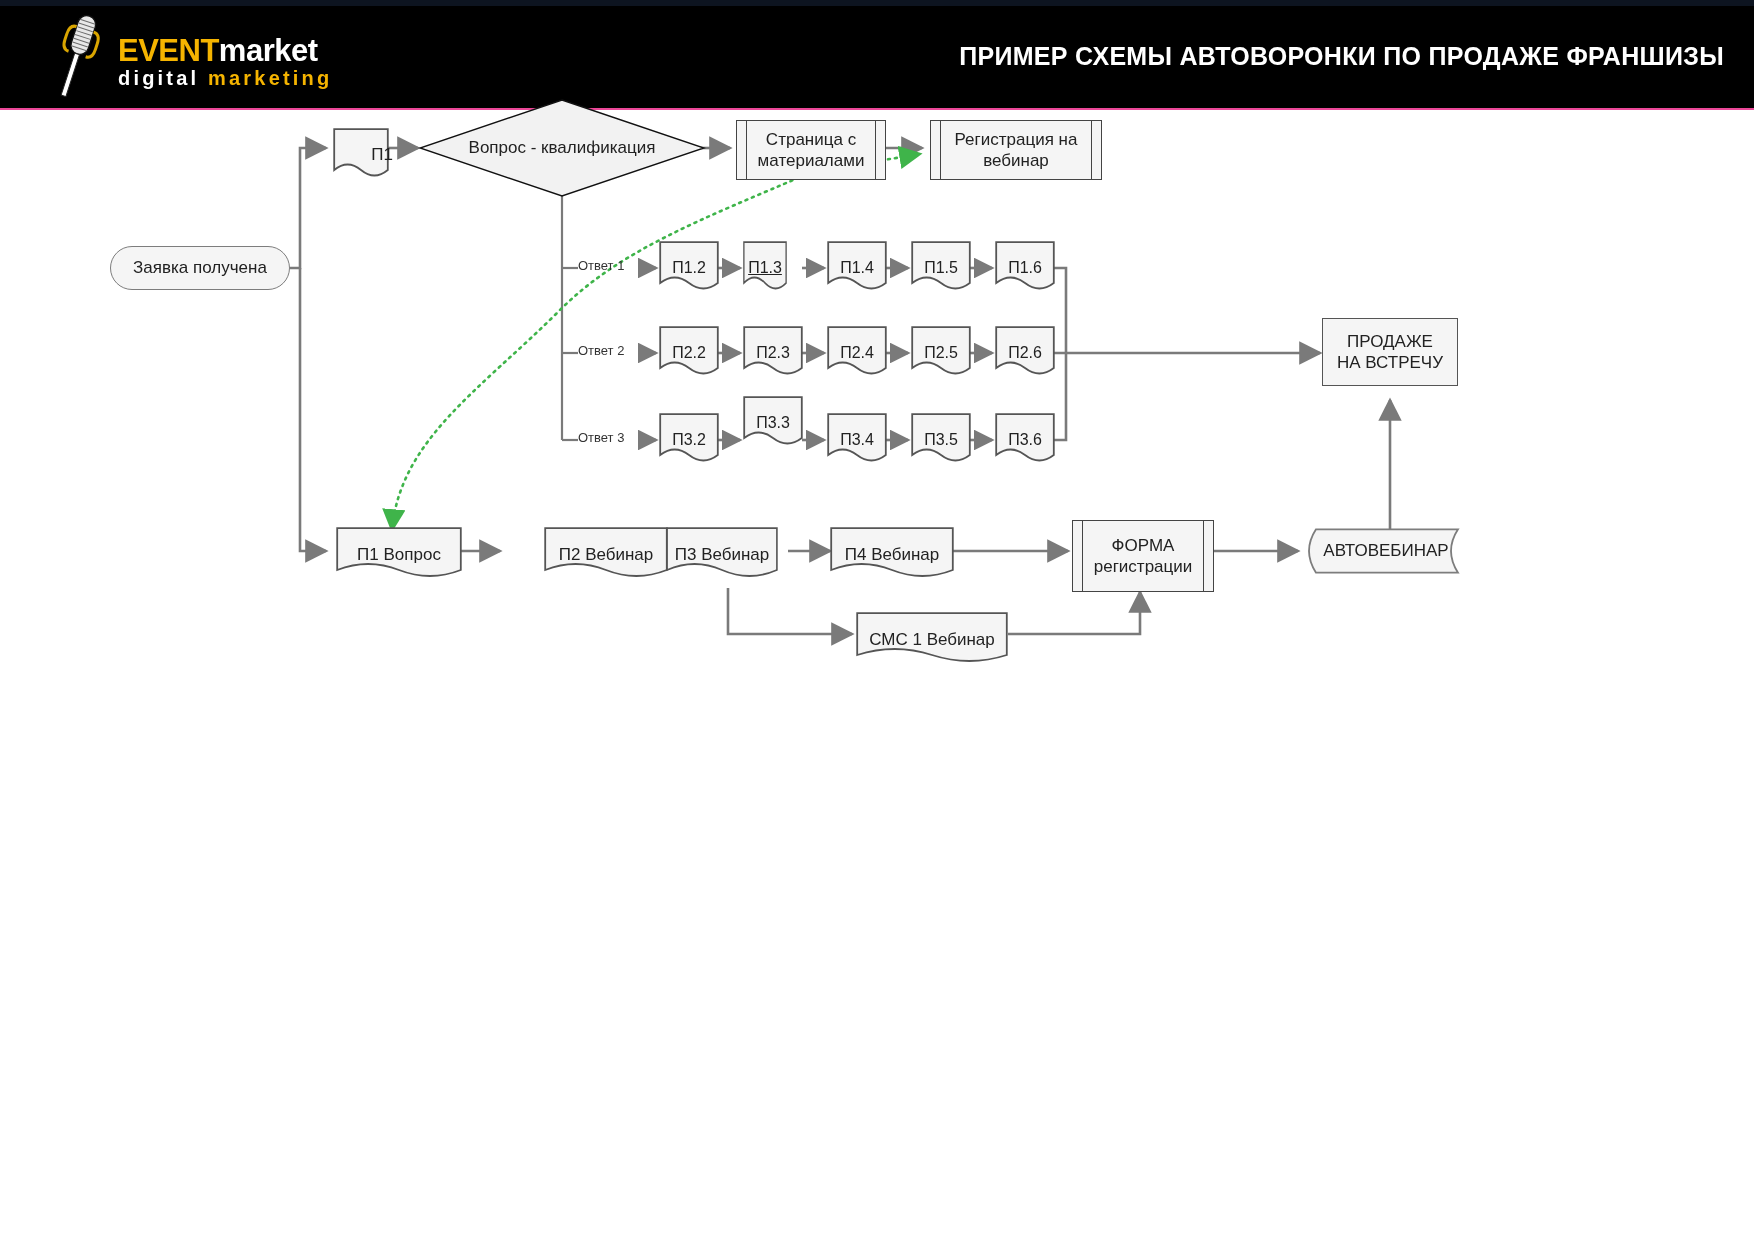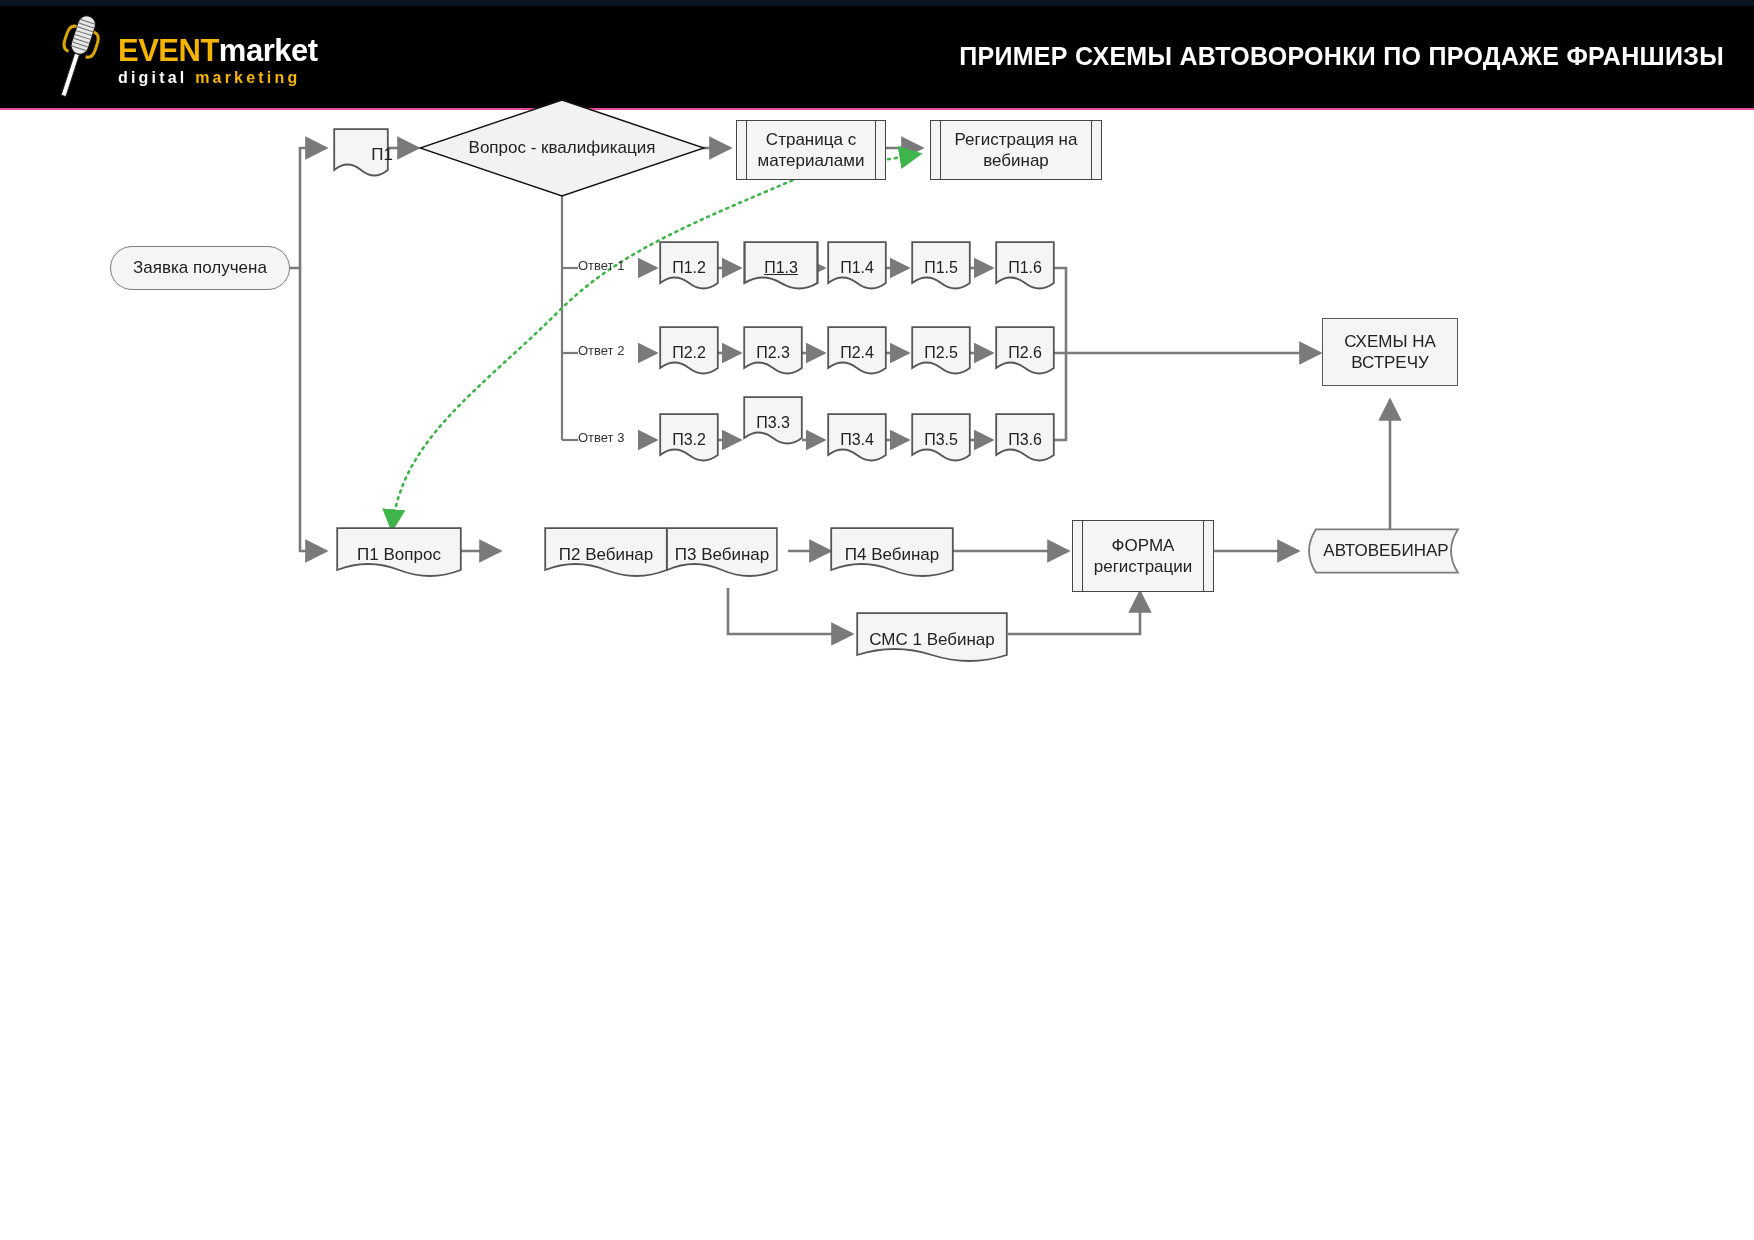--- a/index.html
+++ b/index.html
@@ -23,21 +23,21 @@
     background:#0d1420;
   }
   #logo-wrap {
     position:absolute; left:40px; top:8px; width:300px; height:96px;
   }
   #mic-icon { position:absolute; left:8px; top:0px; width:60px; height:96px; }
   #logo-text { position:absolute; left:78px; top:26px; }
   .logo-line1 { font-size:31px; font-weight:bold; letter-spacing:-0.5px; line-height:34px; }
   .logo-line1 .ev { color:#f5b400; }
   .logo-line1 .mk { color:#ffffff; }
-  .logo-line2 { font-size:16px; font-weight:bold; letter-spacing:3.2px; line-height:18px; margin-top:1px; }
+  .logo-line2 { font-size:20px; font-weight:bold; letter-spacing:3.2px; line-height:18px; margin-top:1px; }
   .logo-line2 .dg { color:#ffffff; }
   .logo-line2 .mg { color:#f5b400; }
 
   #header-title {
     position:absolute; right:30px; top:42px;
     color:#ffffff; font-size:25px; font-weight:600;
     letter-spacing:0.3px; white-space:nowrap;
   }
 
   
@@ -246,21 +246,21 @@
   <div class="edge-label" style="left:578px; top:148px;">Ответ 1</div>
   <div class="edge-label" style="left:578px; top:233px;">Ответ 2</div>
   <div class="edge-label" style="left:578px; top:320px;">Ответ 3</div>
 
   <div class="node n-doc small" style="left:659px; top:131px; width:60px; height:54px;">
     <svg class="docsvg" viewBox="0 0 60 54" preserveAspectRatio="none">
         <path d="M1.2,1.2 H58.8 V42 q-14.4,11 -28.8,0 q-14.4,-11 -28.8,0 Z" fill="#f5f5f5" stroke="#555" stroke-width="1.8"></path>
       </svg>
     <span class="lbl">П1.2</span>
   </div>
-  <div class="node n-doc small" style="left:743px; top:131px; width:76px; height:54px;text-decoration:underline;">
+  <div class="node n-doc small" style="left:743px; top:131px; width:44px; height:54px;text-decoration:underline;">
     <svg class="docsvg" viewBox="0 0 60 54" preserveAspectRatio="none">
         <path d="M1.2,1.2 H58.8 V42 q-14.4,11 -28.8,0 q-14.4,-11 -28.8,0 Z" fill="#f5f5f5" stroke="#555" stroke-width="1.8"></path>
       </svg>
     <span class="lbl">П1.3</span>
   </div>
   <div class="node n-doc small" style="left:827px; top:131px; width:60px; height:54px;">
     <svg class="docsvg" viewBox="0 0 60 54" preserveAspectRatio="none">
         <path d="M1.2,1.2 H58.8 V42 q-14.4,11 -28.8,0 q-14.4,-11 -28.8,0 Z" fill="#f5f5f5" stroke="#555" stroke-width="1.8"></path>
       </svg>
     <span class="lbl">П1.4</span>
@@ -334,21 +334,21 @@
     <span class="lbl">П3.5</span>
   </div>
   <div class="node n-doc small" style="left:995px; top:303px; width:60px; height:54px;">
     <svg class="docsvg" viewBox="0 0 60 54" preserveAspectRatio="none">
         <path d="M1.2,1.2 H58.8 V42 q-14.4,11 -28.8,0 q-14.4,-11 -28.8,0 Z" fill="#f5f5f5" stroke="#555" stroke-width="1.8"></path>
       </svg>
     <span class="lbl">П3.6</span>
   </div>
 
   <div class="node n-rect cap" style="left:1322px; top:208px; width:136px; height:68px;">
-    <span class="lbl" style="max-width:122px;">СХЕМЫ НА ВСТРЕЧУ</span>
+    <span class="lbl" style="max-width:122px;">ПРОДАЖЕ НА ВСТРЕЧУ</span>
   </div>
 
   <div class="node n-doc" style="left:336px; top:417px; width:126px; height:56px;">
     <svg class="docsvg" viewBox="0 0 126 56" preserveAspectRatio="none">
         <path d="M1.2,1.2 H124.8 V43 q-30.9,12 -61.8,0 q-30.9,-12 -61.8,0 Z" fill="#f5f5f5" stroke="#555" stroke-width="1.8"></path>
       </svg>
     <span class="lbl">П1 Вопрос</span>
   </div>
   <div class="node n-doc" style="left:500px; top:417px; width:124px; height:56px;margin-left:44px;">
     <svg class="docsvg" viewBox="0 0 124 56" preserveAspectRatio="none">

